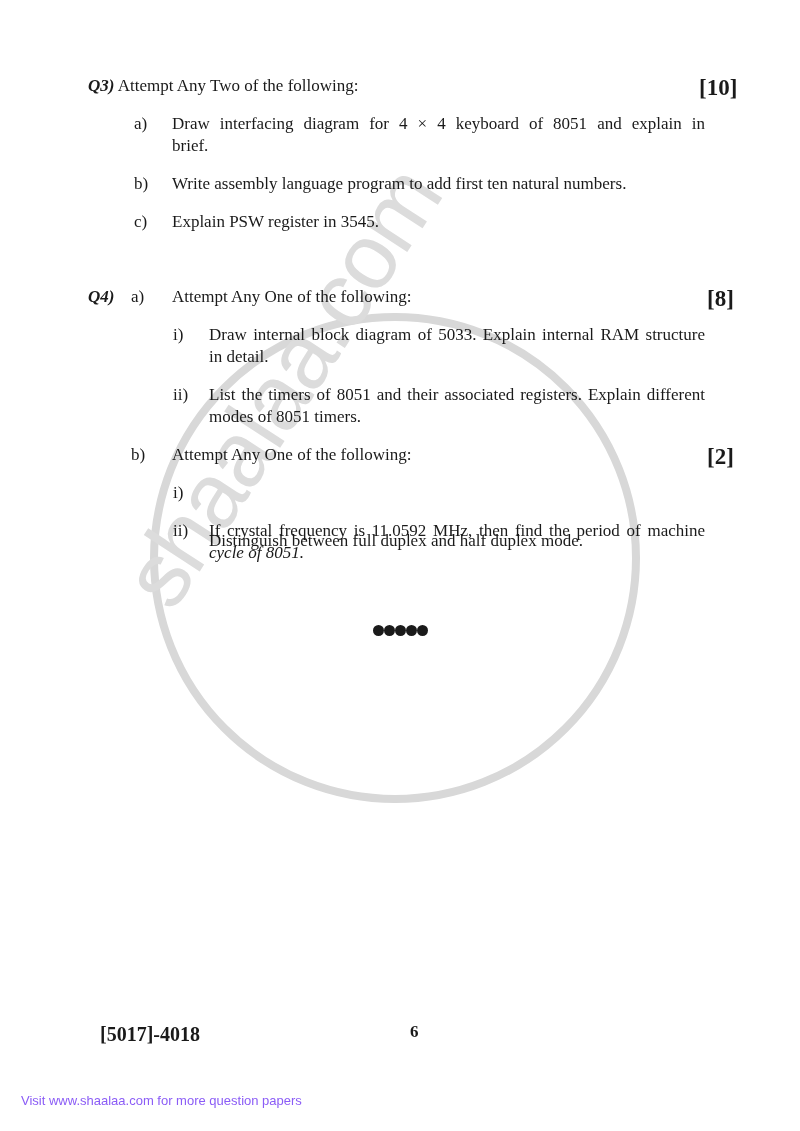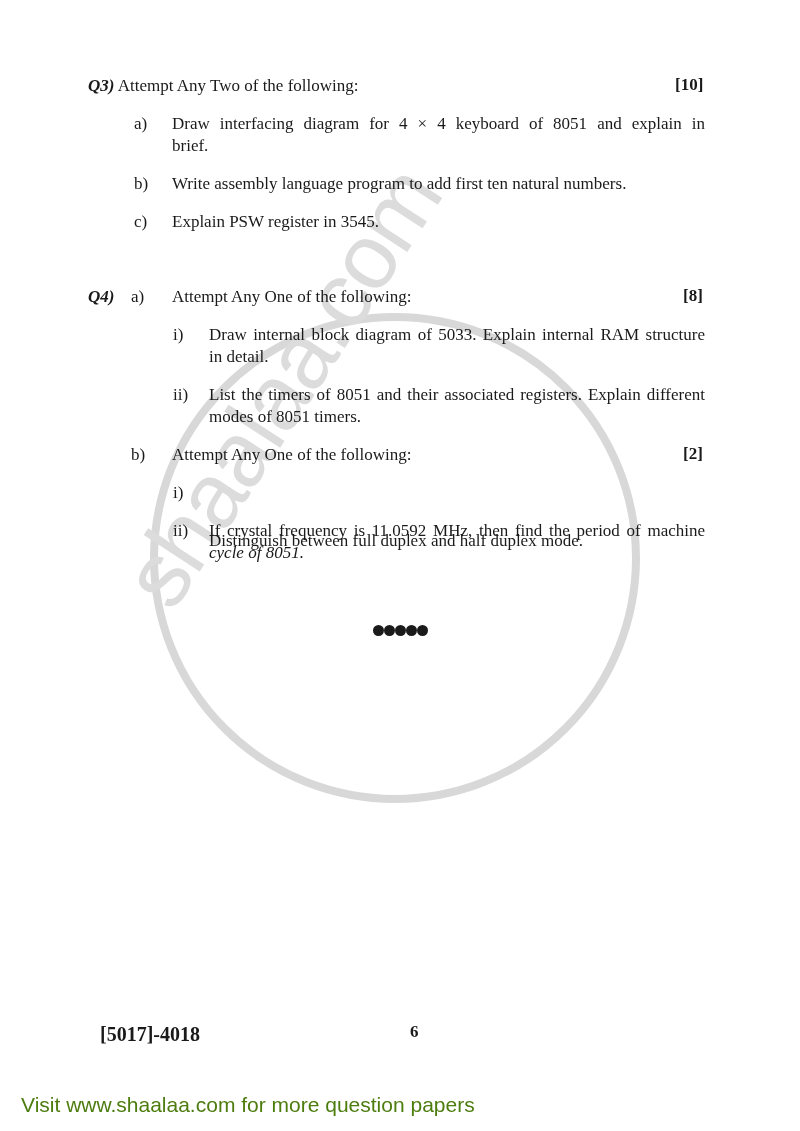--- a/index.html
+++ b/index.html
@@ -2,32 +2,32 @@
 <html><head>
   <meta charset="utf-8">
   <style>
     html, body { margin: 0; padding: 0; background: #ffffff; }
     body { width: 800px; height: 1131px; position: relative; overflow: hidden;
       font-family: "Liberation Serif", "DejaVu Serif", serif; color: #1a1a1a; }
     .page { position: absolute; left: 0; top: 0; width: 800px; height: 1131px; }
     .abs { position: absolute; white-space: nowrap; }
     .qtext { font-size: 17px; line-height: 22px; }
     .qnum { font-style: italic; font-weight: bold; }
-    .marks { font-weight: bold; font-size: 17px; }
+    .marks { font-weight: bold; font-size: 23px; margin-left: 24px; }
     .watermark-circle { position: absolute; left: 150px; top: 313px; width: 490px; height: 490px;
       border: 8px solid #d8d8d8; border-radius: 50%; box-sizing: border-box; z-index: 0; }
     .watermark-text { position: absolute; left: 190px; top: 520px; font-family: "Liberation Sans", "DejaVu Sans", sans-serif;
       font-size: 92px; color: #dcdcdc; transform: rotate(-57deg); transform-origin: left bottom; z-index: 0;
       letter-spacing: -2px; }
     .content { position: relative; z-index: 1; }
     .dots { position: absolute; left: 373px; top: 625px; display: flex; gap: 0px; }
     .dot { width: 11px; height: 11px; border-radius: 50%; background: #1a1a1a; }
     .footer-code { font-weight: bold; font-size: 20px; }
     .footer-page { font-weight: bold; font-size: 17px; }
-    .visit { font-family: "Liberation Sans", "DejaVu Sans", sans-serif; font-size: 21px; color: #4d7c0f; }
+    .visit { font-family: "Liberation Sans", "DejaVu Sans", sans-serif; font-size: 13px; color: #8b5cf6; }
   </style>
 </head>
 <body>
 
 <div class="page">
 
   <div class="watermark-circle"></div>
   <div class="abs watermark-text">shaalaa.com</div>
 
   <div class="content">

